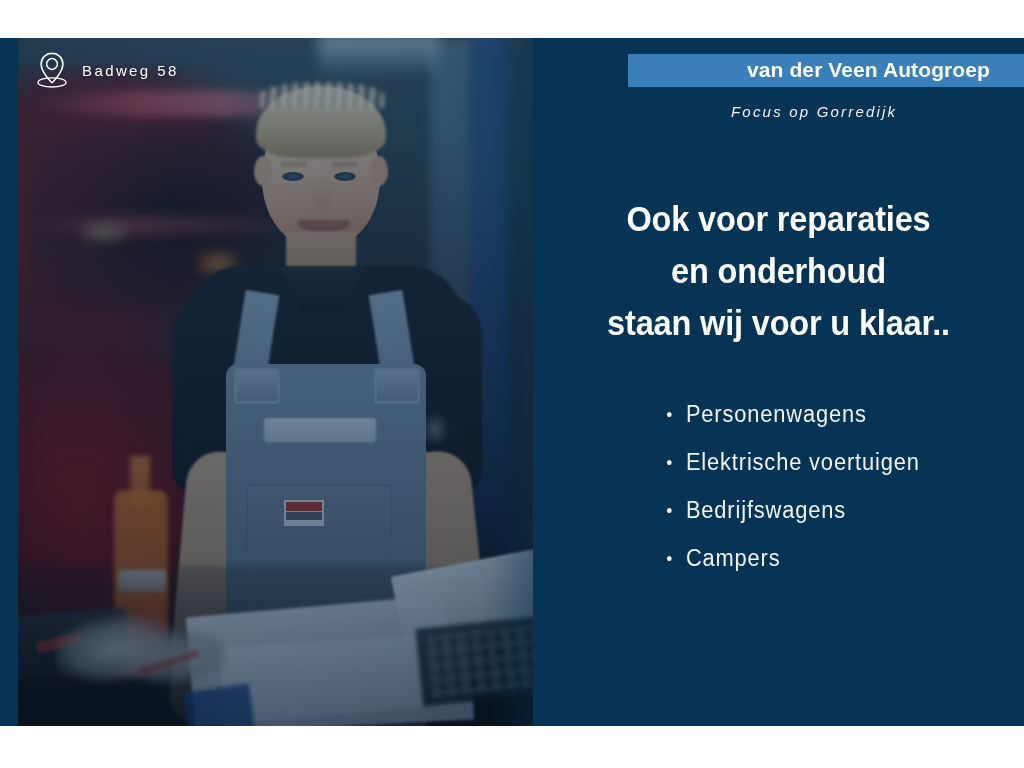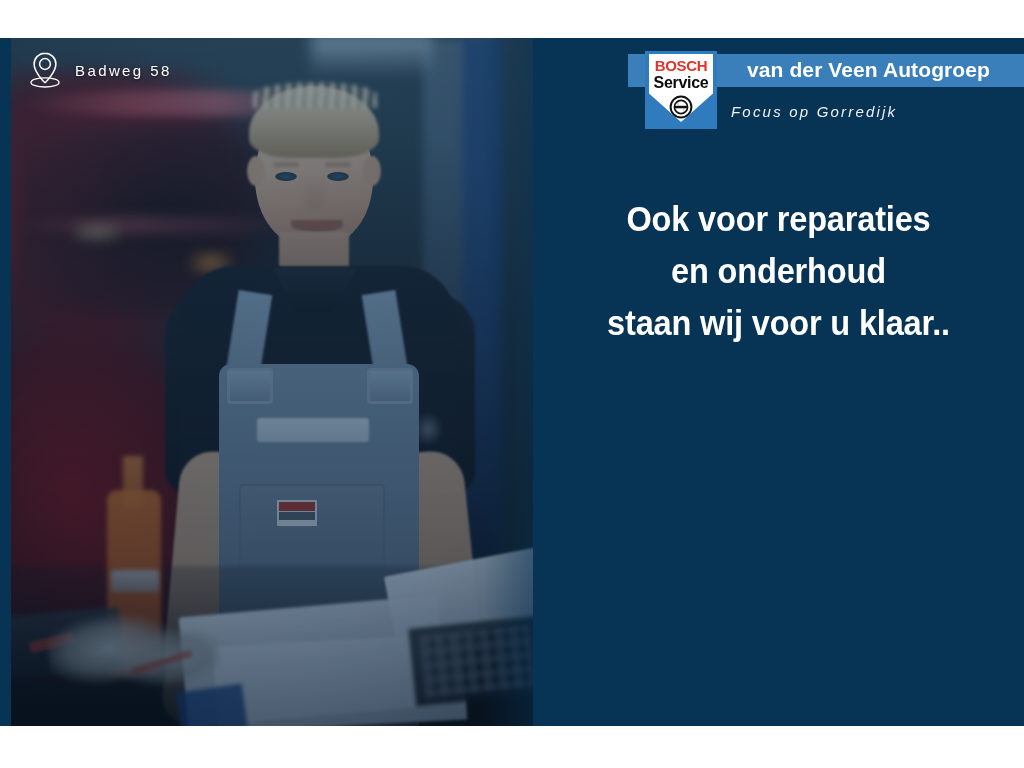--- a/index.html
+++ b/index.html
@@ -28,21 +28,21 @@
     top: 38px;
     width: 1024px;
     height: 688px;
     overflow: hidden;
     background: #073354;
   }
 
   
   .photo {
     position: absolute;
-    left: 11px;
+    left: 18px;
     top: 0;
     width: 533px;
     height: 688px;
     overflow: hidden;
     background: #2b3a47;
   }
   .photo-scene { position: absolute; inset: 0; }
 
   
   .bg-base {
@@ -622,38 +622,32 @@
         <div class="address-lines">
           <div>Badweg 58</div>
         </div>
       </div>
     </div>
 
     <div class="panel">
 
       <div class="brand-band"></div>
 
-      <div class="bosch-logo">
-        <div class="bosch-shield"></div>
-        <div class="bosch-word">BOSCH</div>
-        <div class="bosch-service">Service</div>
-        <svg class="bosch-mark" viewBox="0 0 24 24">
-          <circle cx="12" cy="12" r="10.4" fill="none" stroke="#111111" stroke-width="2"></circle>
-          <circle cx="12" cy="12" r="6.6" fill="none" stroke="#111111" stroke-width="1.6"></circle>
-          <rect x="5.2" y="10.8" width="13.6" height="2.5" fill="#111111"></rect>
-          <path d="M9.2 6.4 A6.6 6.6 0 0 0 9.2 11.0 Z" fill="#111111"></path>
-          <path d="M14.8 17.6 A6.6 6.6 0 0 0 14.8 13.0 Z" fill="#111111"></path>
-        </svg>
-      </div>
 
       <div class="brand-name">van der Veen Autogroep</div>
       <div class="brand-tagline">Focus op Gorredijk</div>
 
       <div class="headline">
         <div>Ook voor reparaties</div>
         <div>en onderhoud</div>
         <div>staan wij voor u klaar..</div>
       </div>
 
+      <ul class="bullets">
+        <li>Personenwagens</li>
+        <li>Elektrische voertuigen</li>
+        <li>Bedrijfswagens</li>
+        <li>Campers</li>
+      </ul>
 
     </div>
   </div>
 </div>
 
 </body></html>

